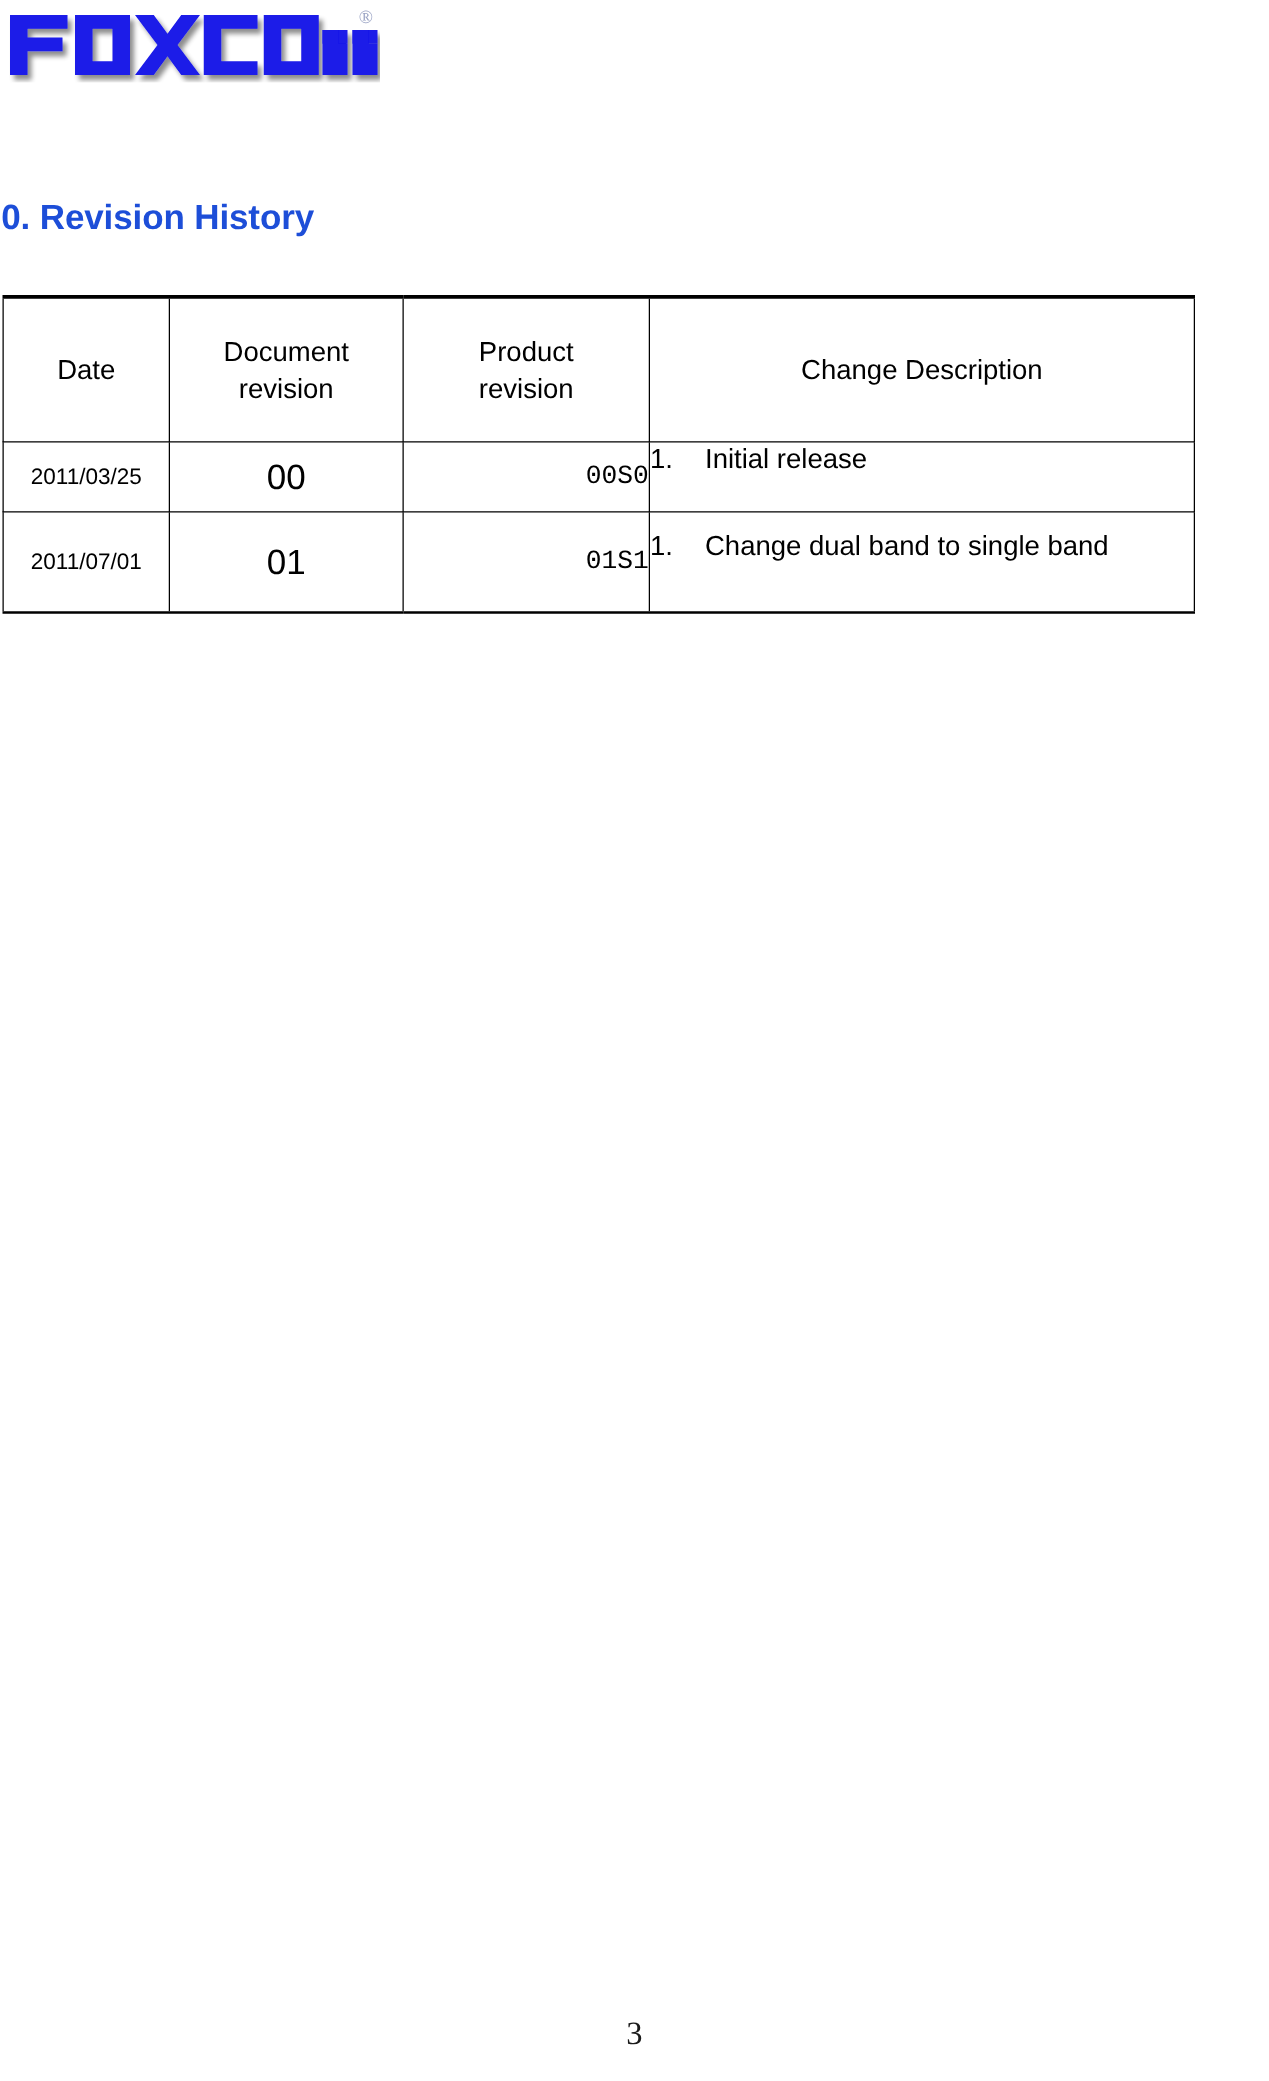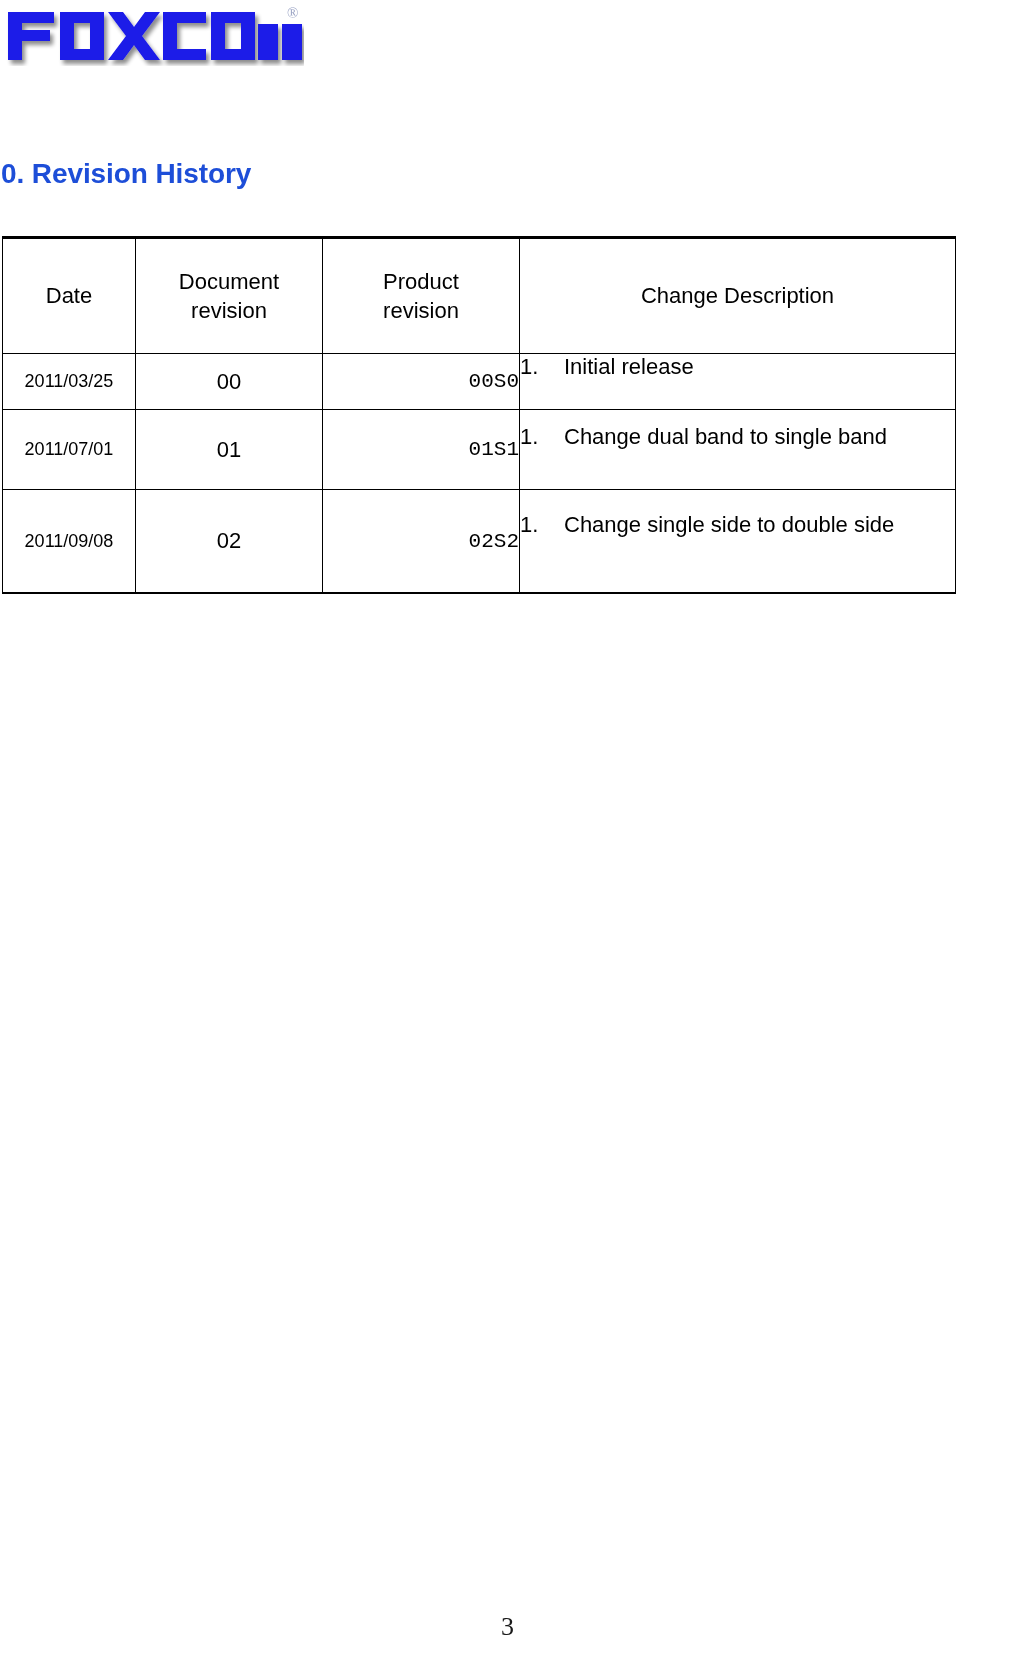--- a/index.html
+++ b/index.html
@@ -104,21 +104,21 @@
 
   
   .cell-date {
     text-align: center;
     vertical-align: middle;
     font-size: 18px;
   }
   .cell-docrev {
     text-align: center;
     vertical-align: middle;
-    font-size: 22px;
+    font-size: 28px;
   }
   .cell-prodrev {
     vertical-align: middle;
     font-size: 21px;
     text-align: right;
     padding-right: 44px;
     font-family: Liberation Mono, monospace;
   }
   .cell-desc {
     vertical-align: top;
@@ -250,29 +250,18 @@
         <td class="cell-docrev">01</td>
         <td class="cell-prodrev">01S1</td>
         <td class="cell-desc">
           <div class="desc-inner">
             <span class="desc-num">1.</span>
             <span class="desc-text">Change dual band to single band</span>
           </div>
         </td>
       </tr>
 
-      <tr class="row-2">
-        <td class="cell-date">2011/09/08</td>
-        <td class="cell-docrev">02</td>
-        <td class="cell-prodrev">02S2</td>
-        <td class="cell-desc">
-          <div class="desc-inner">
-            <span class="desc-num">1.</span>
-            <span class="desc-text">Change single side to double side</span>
-          </div>
-        </td>
-      </tr>
 
     </tbody>
   </table>
 </div>
 
 <div id="page-number">3</div>
 
 </body></html>

